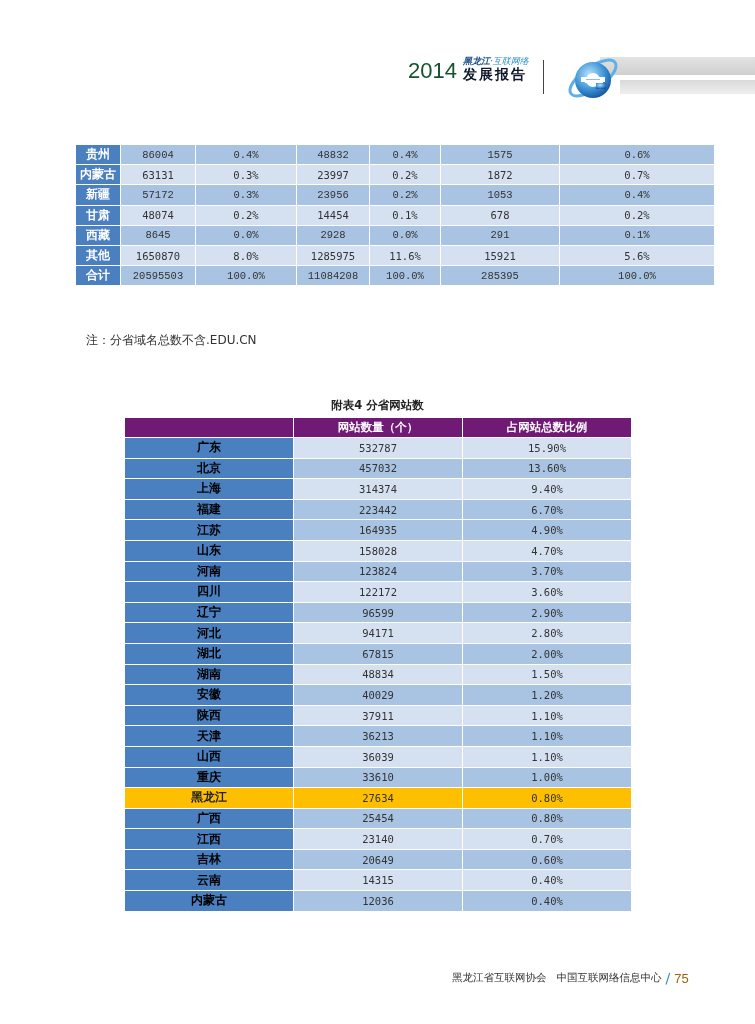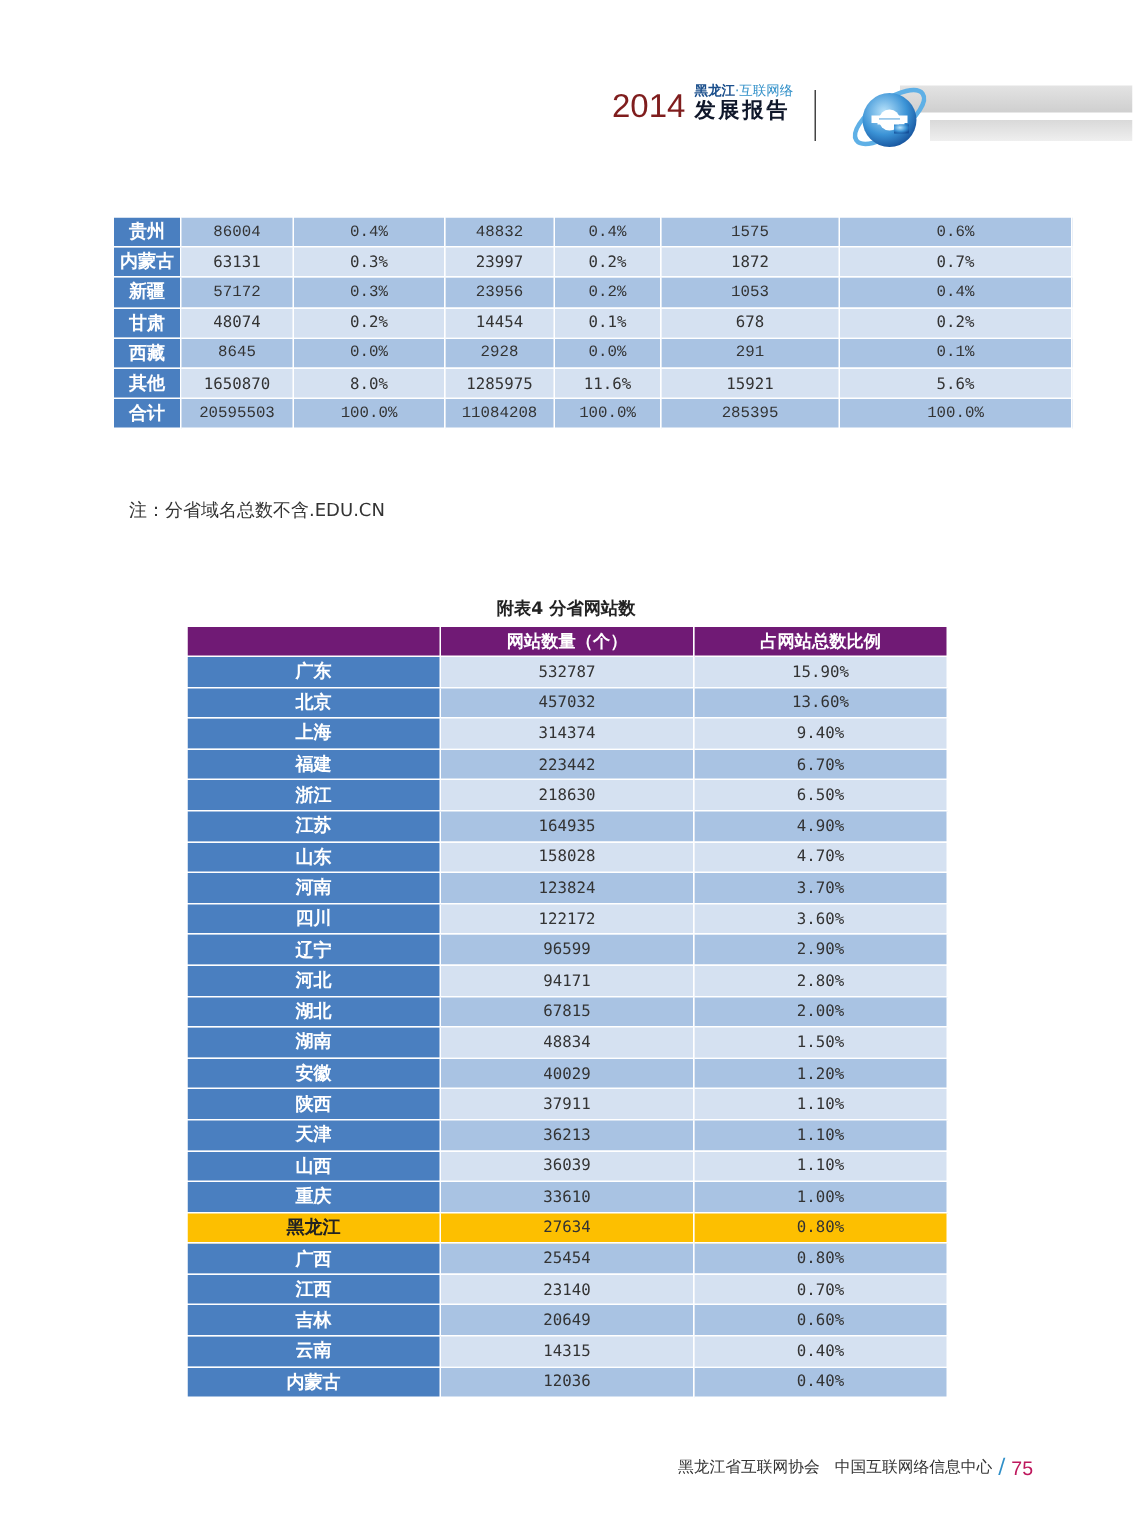--- a/index.html
+++ b/index.html
@@ -1,50 +1,50 @@
 <!DOCTYPE html>
 <html><head>
 <meta charset="utf-8">
 <style>
   html, body { margin:0; padding:0; background:#ffffff; }
   body { width:755px; height:1024px; position:relative; overflow:hidden; font-family:"DejaVu Sans", sans-serif; color:#222; }
   .header-band { position:absolute; left:600px; top:57px; width:155px; height:18px; background:linear-gradient(180deg,#e3e3e3,#cfcfcf); }
   .header-band2 { position:absolute; left:620px; top:80px; width:135px; height:14px; background:linear-gradient(180deg,#d9d9d9,#efefef); }
   .brand { position:absolute; left:408px; top:56px; display:flex; align-items:flex-end; }
-  .brand-year { font-family:"Liberation Sans", sans-serif; font-size:22px; color:#7f1d1d; letter-spacing:0px; line-height:22px; }
+  .brand-year { font-family:"Liberation Sans", sans-serif; font-size:22px; color:#14532d; letter-spacing:0px; line-height:22px; }
   .brand-titles { margin-left:6px; display:flex; flex-direction:column; }
-  .brand-sub { font-size:9px; line-height:10px; color:#1b4f8c; font-weight:bold; }
+  .brand-sub { font-size:9px; line-height:10px; color:#1b4f8c; font-weight:bold;font-style:italic; }
   .brand-sub .acc { color:#2f8fc8; font-weight:normal; }
   .brand-main { font-size:14px; line-height:16px; color:#0f172a; font-weight:bold; letter-spacing:2px; }
   .divider { position:absolute; left:543px; top:60px; width:1px; height:34px; background:#444; }
   .ie-logo { position:absolute; left:565px; top:50px; width:56px; height:56px; }
 
   table.t1 { position:absolute; left:75px; top:144px; border-collapse:collapse; font-family:"DejaVu Sans Mono", monospace; font-size:10.5px; }
   table.t1 td { height:19.2px; padding:0; text-align:center; border:1px solid #ffffff; color:#333; }
   table.t1 td.prov { background:#4a7fc0; color:#fff; font-family:"DejaVu Serif", serif; font-weight:bold; font-size:12px; width:44px; }
   table.t1 tr.odd td.val { background:#a9c3e3;font-family:Liberation Mono, monospace; }
   table.t1 tr.even td.val { background:#d5e1f1; }
   .c-num { width:74px; } .c-pct { width:100px; } .c-num2 { width:72px; } .c-pct2 { width:70px; } .c-num3 { width:118px; } .c-pct3 { width:154px; }
 
   .note { position:absolute; left:86px; top:332px; font-size:12px; color:#333; font-family:"DejaVu Sans", sans-serif; }
   .caption { position:absolute; left:0; width:755px; top:398px; text-align:center; font-size:11.5px; font-weight:bold; color:#222; }
 
   table.t2 { position:absolute; left:124px; top:417px; border-collapse:collapse; font-family:"DejaVu Sans Mono", monospace; font-size:10.5px; }
   table.t2 td, table.t2 th { height:19.6px; padding:0; text-align:center; border:1px solid #ffffff; }
   table.t2 th { background:#701a75; color:#fff; font-family:"DejaVu Serif", serif; font-weight:bold; font-size:11.5px; height:19px;margin-top:33px; }
-  table.t2 td.prov { background:#4a7fc0; color:#ffffff; font-family:"DejaVu Serif", serif; font-weight:bold; font-size:12px; width:168px; }
+  table.t2 td.prov { background:#4a7fc0; color:#000000; font-family:"DejaVu Serif", serif; font-weight:bold; font-size:12px; width:168px; }
   table.t2 td.val { color:#333; width:168px; }
   table.t2 tr.odd td.val { background:#a9c3e3; }
   table.t2 tr.even td.val { background:#d5e1f1; }
   table.t2 tr.hl td { background:#fdbf00 !important; color:#333 !important; }
   table.t2 tr.hl td.prov { color:#222 !important; }
 
   .footer { position:absolute; left:452px; top:970px; font-size:10.5px; color:#333; display:flex; align-items:center; }
   .footer .sep { color:#2f8fc8; margin:0 4px; font-size:14px; }
-  .footer .page { color:#be185d; font-family:"Liberation Sans", sans-serif; font-size:13px; }
+  .footer .page { color:#a16207; font-family:"Liberation Sans", sans-serif; font-size:13px; }
 </style>
 </head>
 <body>
 
 <div class="header-band"></div>
 <div class="header-band2"></div>
 
 <div class="brand">
   <span class="brand-year">2014</span>
   <div class="brand-titles">
@@ -165,25 +165,20 @@
       <tr class="even">
         <td class="prov">上海</td>
         <td class="val">314374</td>
         <td class="val">9.40%</td>
       </tr>
       <tr class="odd">
         <td class="prov">福建</td>
         <td class="val">223442</td>
         <td class="val">6.70%</td>
       </tr>
-      <tr class="even">
-        <td class="prov">浙江</td>
-        <td class="val">218630</td>
-        <td class="val">6.50%</td>
-      </tr>
       <tr class="odd">
         <td class="prov">江苏</td>
         <td class="val">164935</td>
         <td class="val">4.90%</td>
       </tr>
       <tr class="even">
         <td class="prov">山东</td>
         <td class="val">158028</td>
         <td class="val">4.70%</td>
       </tr>

